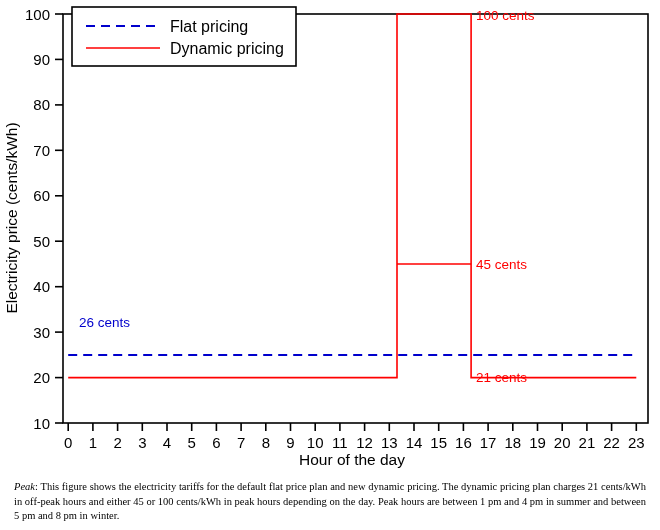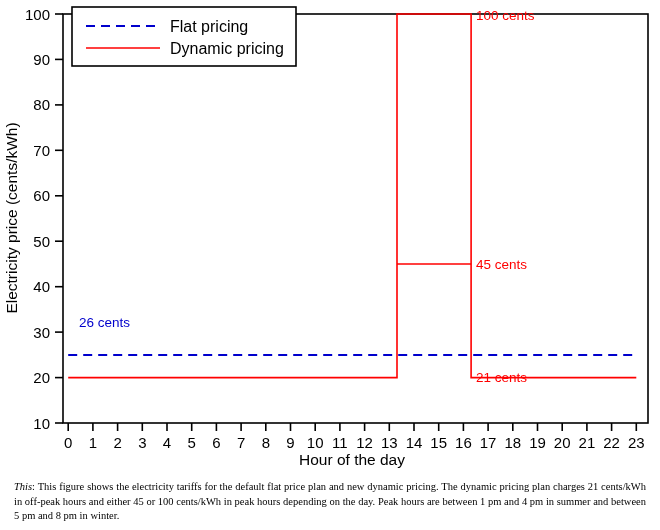--- a/index.html
+++ b/index.html
@@ -176,16 +176,16 @@
         <g>
           <line x1="86" y1="48" x2="160" y2="48" stroke="#ff0000" stroke-width="1.6"></line>
           <text class="legend-label" x="170" y="54">Dynamic pricing</text>
         </g>
       </g>
 
     </svg>
   </div>
 
   <div id="note-block">
-    <span class="note-label">This</span><span>: </span><span>This figure shows the electricity tariffs for the default flat price plan and new dynamic pricing. The dynamic pricing plan charges 21 cents/kWh in off-peak hours and either 45 or 100 cents/kWh in peak hours depending on the day. Peak hours are between 1 pm and 4 pm in summer and between 5 pm and 8 pm in winter.</span>
+    <span class="note-label">Peak</span><span>: </span><span>This figure shows the electricity tariffs for the default flat price plan and new dynamic pricing. The dynamic pricing plan charges 21 cents/kWh in off-peak hours and either 45 or 100 cents/kWh in peak hours depending on the day. Peak hours are between 1 pm and 4 pm in summer and between 5 pm and 8 pm in winter.</span>
   </div>
 
 </div>
 
 </body></html>

